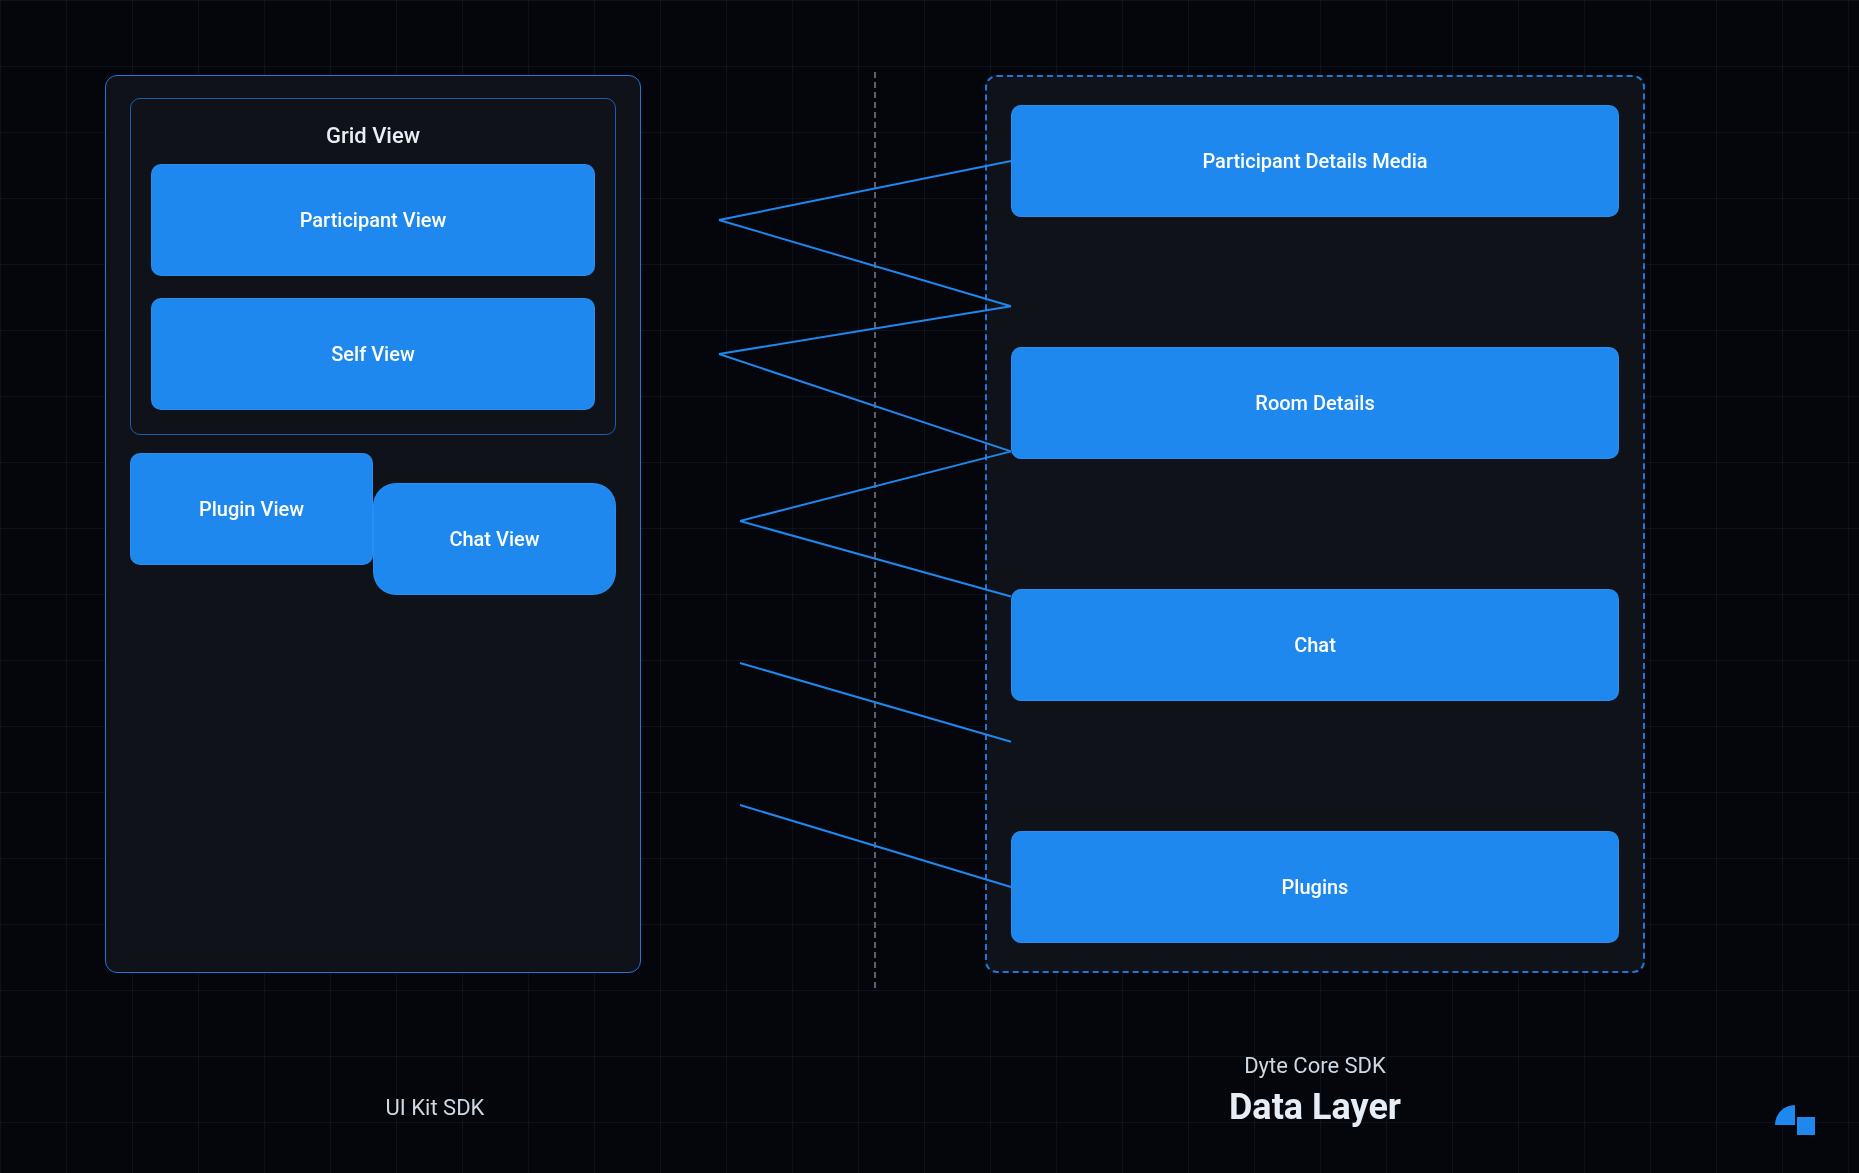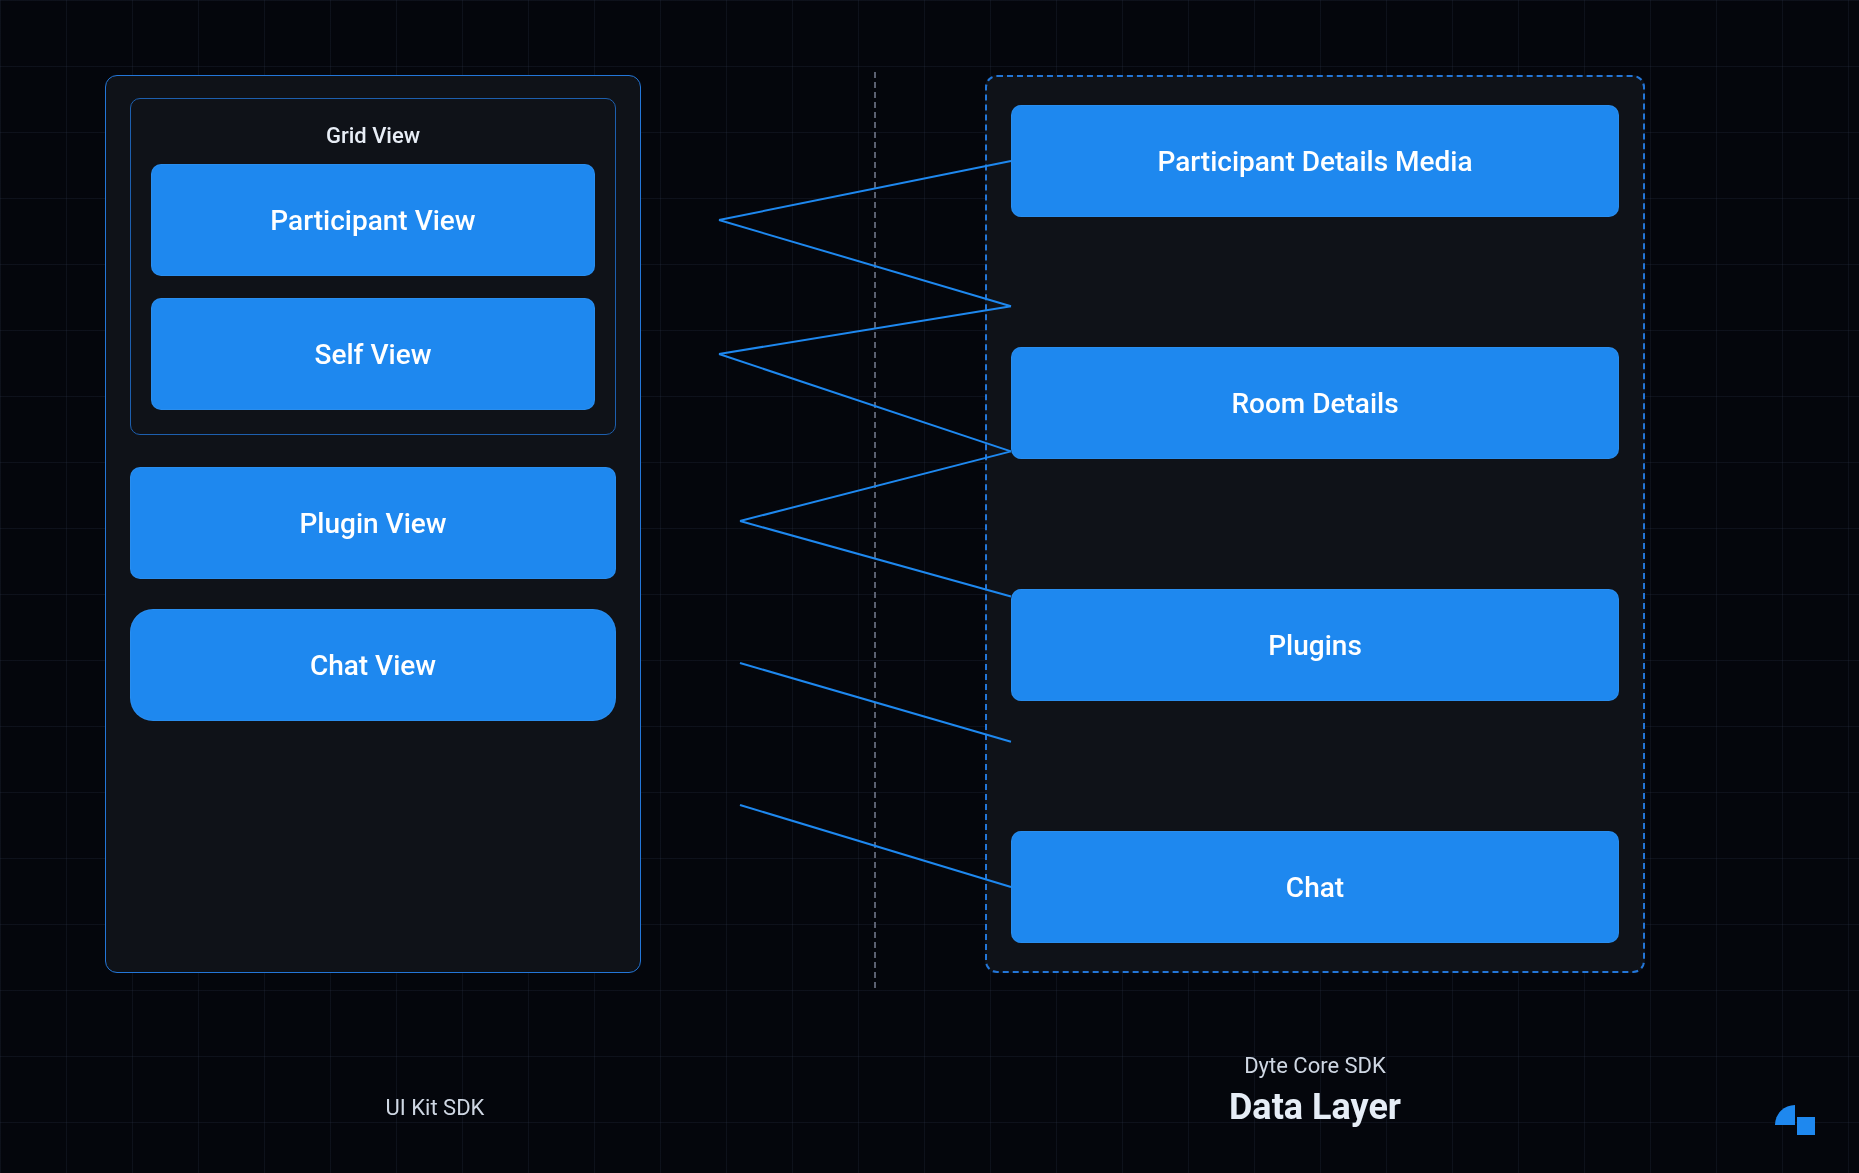--- a/index.html
+++ b/index.html
@@ -48,26 +48,26 @@
   .grid-title {
     color: #e8eef6; font-size: 22px; font-weight: 500;
     margin: 6px 0 16px;
   }
   .tile {
     background: #1e88ef;
     color: #ffffff;
     border-radius: 10px;
     height: 112px;
     display: flex; align-items: center; justify-content: center;
-    font-size: 28px; font-weight: 500;
+    font-size: 20px; font-weight: 500;
     box-shadow: inset 0 0 0 1px rgba(255,255,255,0.05);
   }
   .tile + .tile { margin-top: 22px; }
   .grid-box .tile { width: 100%; }
-  .after-grid { margin-top: 32px; display: flex; flex-direction: column; }
+  .after-grid { margin-top: 18px; display: flex; flex-direction: row; }
   .after-grid .tile { width: 100%; }
   .after-grid .tile + .tile { margin-top: 30px; border-radius: 23px; }
   .right-stack { display: flex; flex-direction: column; height: 100%; justify-content: space-between; }
   .right-stack .tile { width: 100%; }
 
   
   .footer {
     position: absolute; bottom: 45px;
     width: 660px;
     text-align: center;
@@ -128,25 +128,25 @@
   </div>
 
   <div class="panel panel-right">
     <div class="right-stack">
       <div class="tile" id="participant-details-media">
         <span>Participant Details Media</span>
       </div>
       <div class="tile" id="room-details">
         <span>Room Details</span>
       </div>
+      <div class="tile" id="chat">
+        <span>Chat</span>
+      </div>
       <div class="tile" id="plugins">
         <span>Plugins</span>
-      </div>
-      <div class="tile" id="chat">
-        <span>Chat</span>
       </div>
     </div>
   </div>
 
   <div class="footer left">
     <div class="sub">UI Kit SDK</div>
   </div>
   <div class="footer right">
     <div class="sub">Dyte Core SDK</div>
     <div class="main">Data Layer</div>

